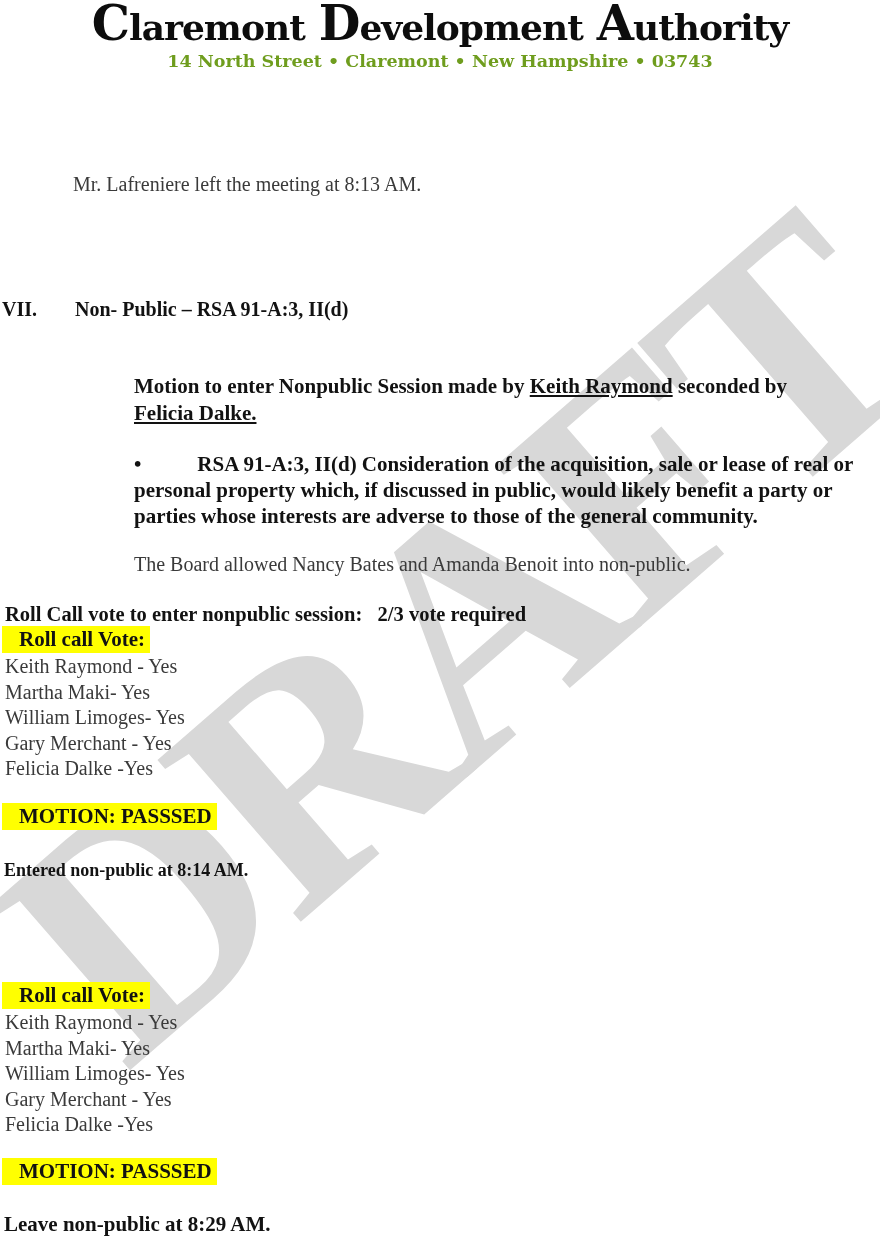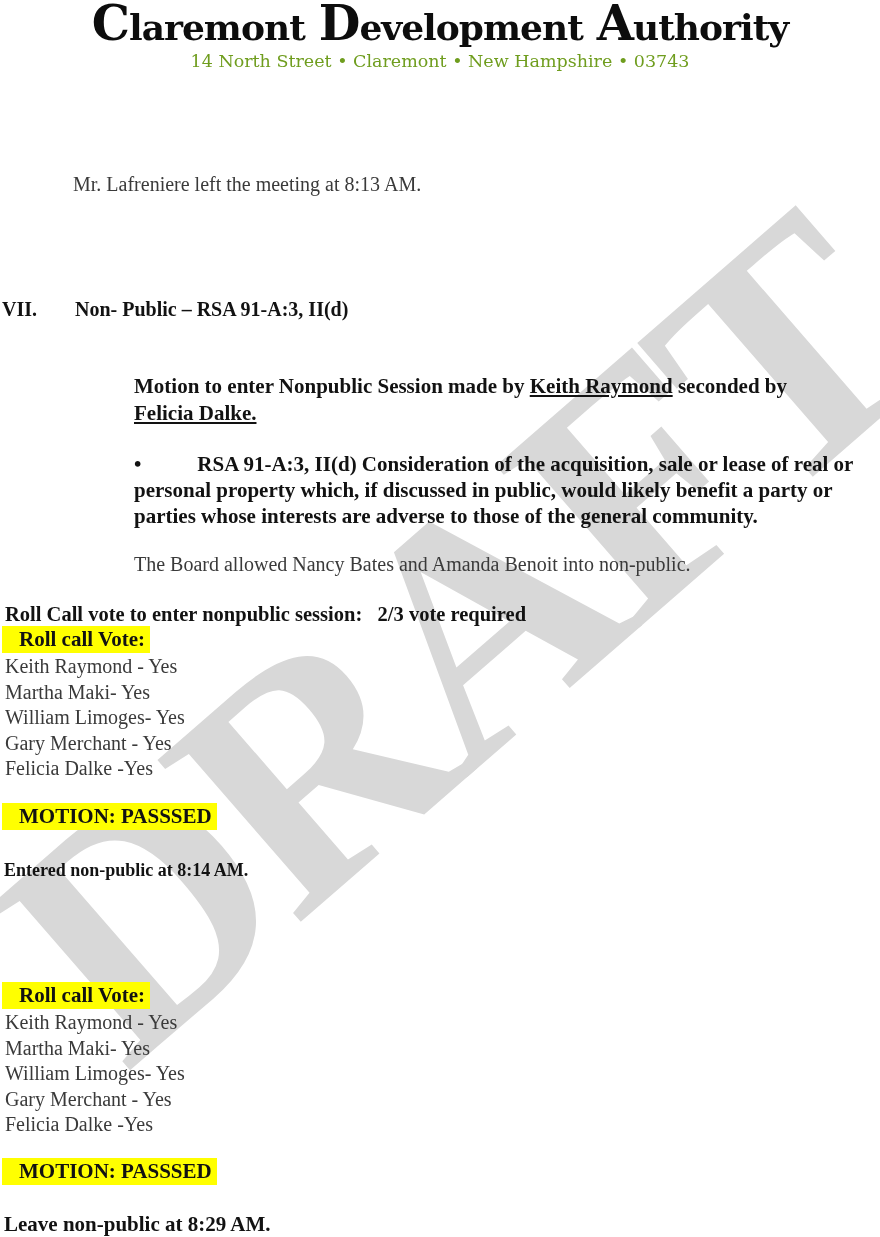--- a/index.html
+++ b/index.html
@@ -41,21 +41,21 @@
     font-size:36px;
     line-height:46px;
     letter-spacing:-1px;
     color:#0d0d0d;
     white-space:nowrap;
   }
   .org-title .word{margin:16px 7px;}
   .org-title .cap{font-size:48px;}
   .org-address{
     font-family:"DejaVu Serif",serif;
-    font-weight:normal;
+    font-weight:bold;
     font-size:17.5px;
     line-height:21px;
     margin-top:1px;
     color:var(--accent-green);
   }
   
   .blk{position:absolute;z-index:1;line-height:26px;font-size:20px;}
   .bold{font-weight:bold;color:var(--bold-text);}
   .u{text-decoration:underline;}
   .hl{

